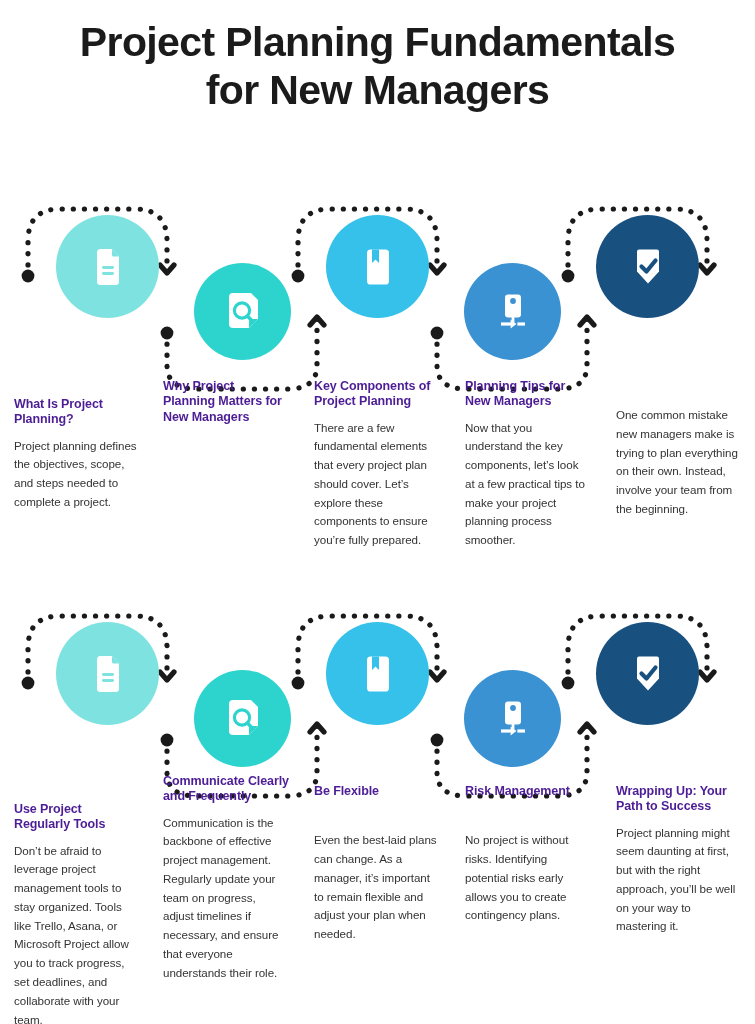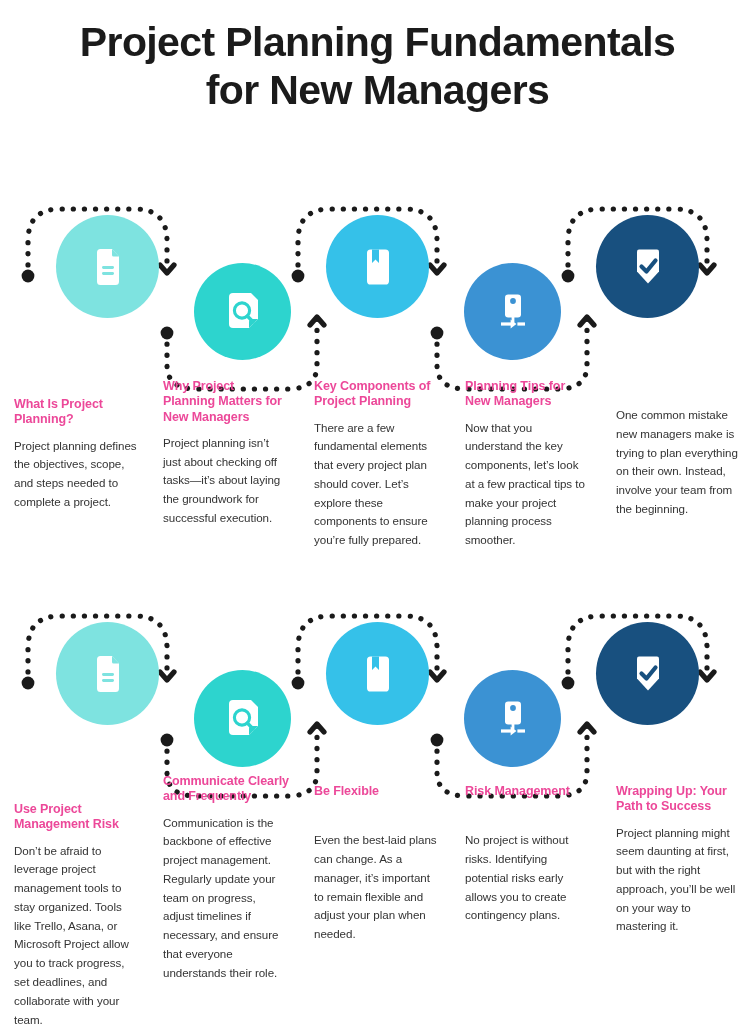--- a/index.html
+++ b/index.html
@@ -90,21 +90,21 @@
   .card:nth-child(1) { padding-left: 14px; }
   .card:nth-child(2) { padding-left: 12px; }
   .card:nth-child(3) { padding-left: 12px; }
   .card:nth-child(4) { padding-left: 12px; }
   .card:nth-child(5) { padding-left: 12px; }
 
   .card-title {
     font-size: 12.5px;
     font-weight: 700;
     line-height: 1.22;
-    color: #ec4899;
+    color: #4c1d95;
     letter-spacing: -0.1px;
   }
   .card-body {
     margin-top: 9px;
     font-size: 11.6px;
     font-weight: 400;
     line-height: 1.62;
     color: #333333;
     letter-spacing: -0.05px;
   }
@@ -205,21 +205,20 @@
     </div>
   </div>
 
   <div class="cards-row r1">
     <div class="card">
       <div class="card-title">What Is Project Planning?</div>
       <div class="card-body">Project planning defines the objectives, scope, and steps needed to complete a project.</div>
     </div>
     <div class="card hi">
       <div class="card-title">Why Project Planning Matters for New Managers</div>
-      <div class="card-body">Project planning isn’t just about checking off tasks—it’s about laying the groundwork for successful execution.</div>
     </div>
     <div class="card hi">
       <div class="card-title">Key Components of Project Planning</div>
       <div class="card-body">There are a few fundamental elements that every project plan should cover. Let’s explore these components to ensure you’re fully prepared.</div>
     </div>
     <div class="card hi">
       <div class="card-title">Planning Tips for New Managers</div>
       <div class="card-body">Now that you understand the key components, let’s look at a few practical tips to make your project planning process smoother.</div>
     </div>
     <div class="card hi">
@@ -301,21 +300,21 @@
         <svg width="40" height="40" viewBox="0 0 40 40">
           <path d="M9 4.5 A2 2 0 0 1 11 2.5 H29 A2 2 0 0 1 31 4.5 V24.5 L20 36.5 L9 24.5 Z" fill="#ffffff"></path>
           <polyline points="13.5,19.5 18.5,24.5 27.5,13.5" fill="none" stroke="#18507F" stroke-width="4.2" stroke-linecap="round" stroke-linejoin="round"></polyline>
         </svg>
       </span>
     </div>
   </div>
 
   <div class="cards-row r2">
     <div class="card">
-      <div class="card-title">Use Project Management Risk</div>
+      <div class="card-title">Use Project Regularly Tools</div>
       <div class="card-body">Don’t be afraid to leverage project management tools to stay organized. Tools like Trello, Asana, or Microsoft Project allow you to track progress, set deadlines, and collaborate with your team.</div>
     </div>
     <div class="card hi2">
       <div class="card-title">Communicate Clearly and Frequently</div>
       <div class="card-body">Communication is the backbone of effective project management. Regularly update your team on progress, adjust timelines if necessary, and ensure that everyone understands their role.</div>
     </div>
     <div class="card hi lo">
       <div class="card-title">Be Flexible</div>
       <div class="card-body">Even the best-laid plans can change. As a manager, it’s important to remain flexible and adjust your plan when needed.</div>
     </div>

